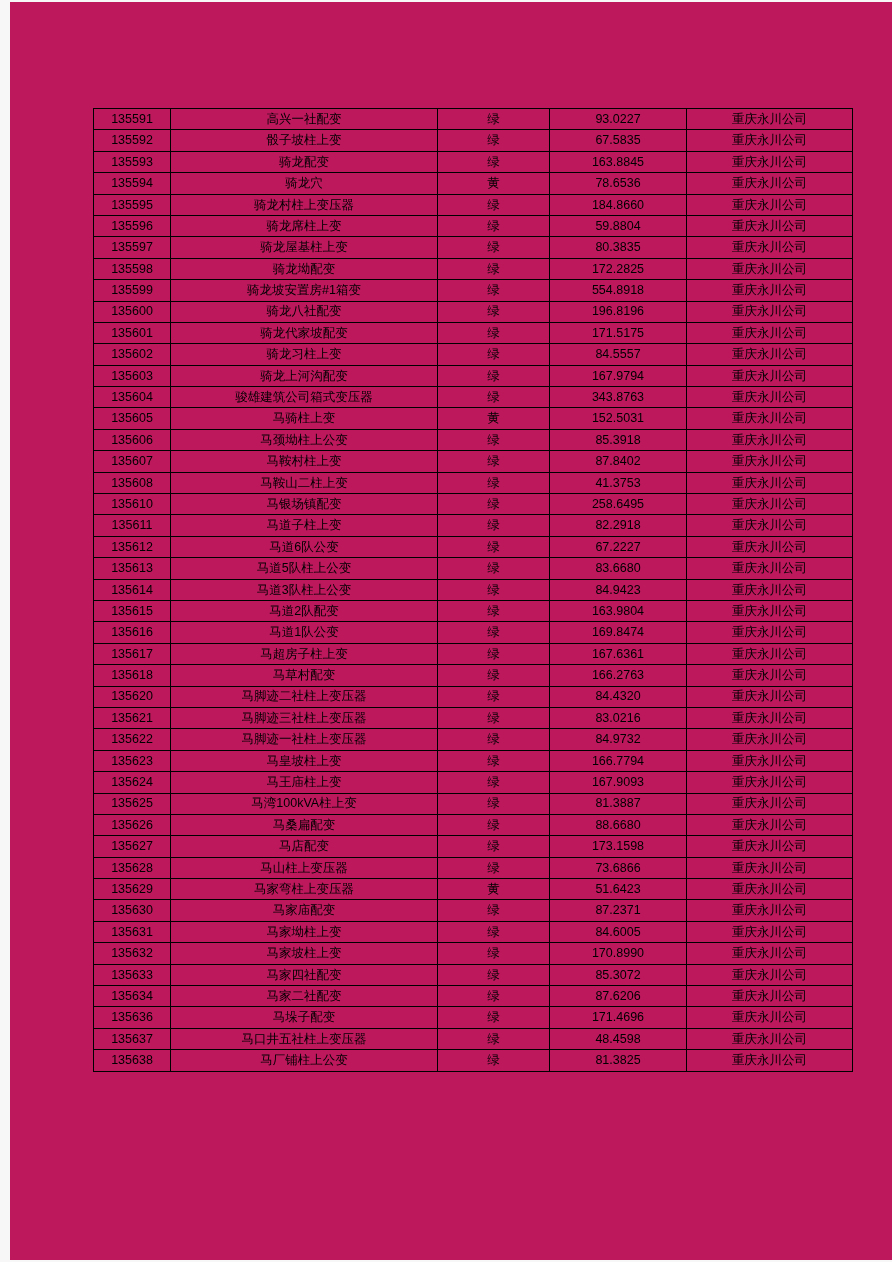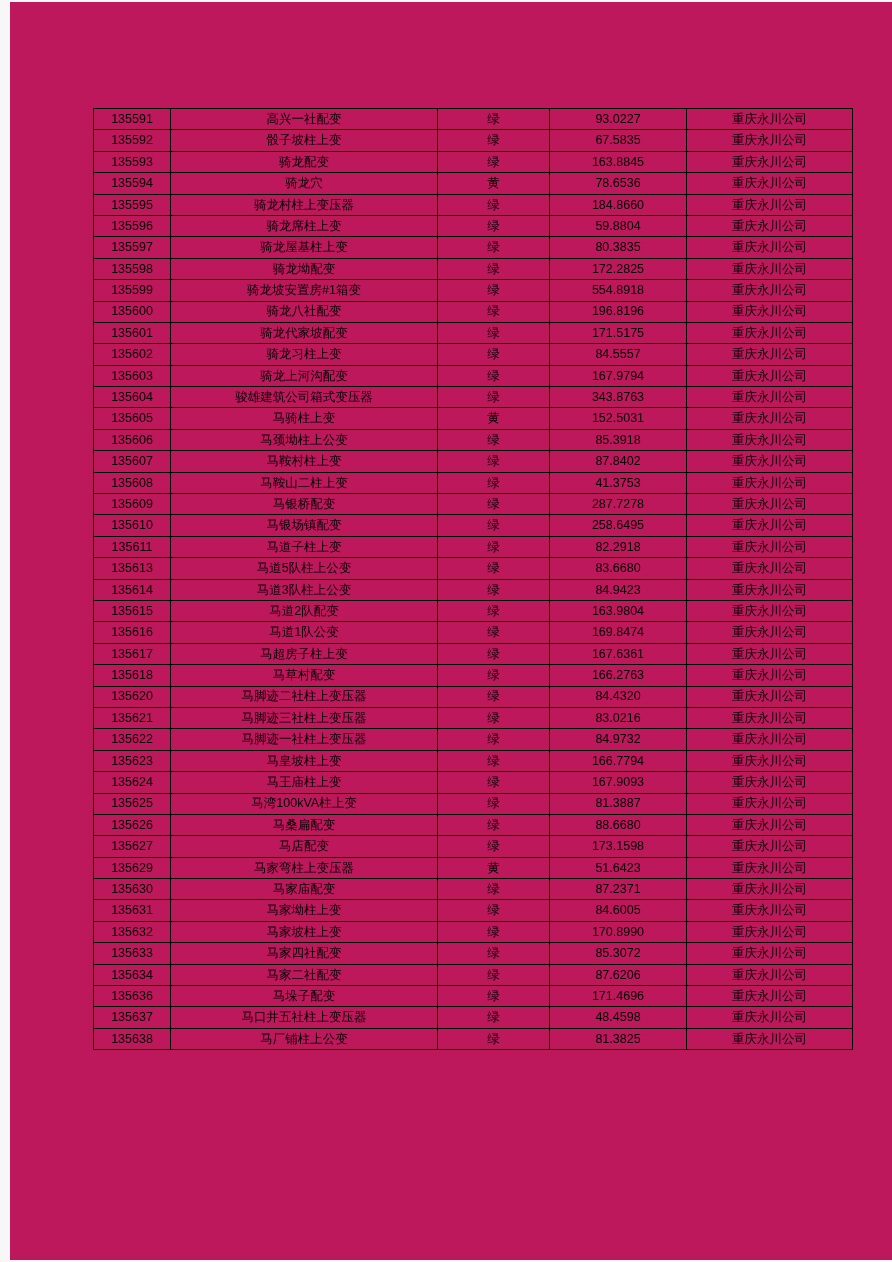--- a/index.html
+++ b/index.html
@@ -177,41 +177,41 @@
           <td class="col-company">重庆永川公司</td>
         </tr>
         <tr>
           <td class="col-id">135608</td>
           <td class="col-name">马鞍山二柱上变</td>
           <td class="col-color">绿</td>
           <td class="col-value">41.3753</td>
           <td class="col-company">重庆永川公司</td>
         </tr>
         <tr>
-          <td class="col-id">135609</td>
-          <td class="col-name">马银桥配变</td>
-          <td class="col-color">绿</td>
-          <td class="col-value">287.7278</td>
-          <td class="col-company">重庆永川公司</td>
-        </tr>
-        <tr>
           <td class="col-id">135610</td>
           <td class="col-name">马银场镇配变</td>
           <td class="col-color">绿</td>
           <td class="col-value">258.6495</td>
           <td class="col-company">重庆永川公司</td>
         </tr>
         <tr>
           <td class="col-id">135611</td>
           <td class="col-name">马道子柱上变</td>
           <td class="col-color">绿</td>
           <td class="col-value">82.2918</td>
           <td class="col-company">重庆永川公司</td>
         </tr>
         <tr>
+          <td class="col-id">135612</td>
+          <td class="col-name">马道6队公变</td>
+          <td class="col-color">绿</td>
+          <td class="col-value">67.2227</td>
+          <td class="col-company">重庆永川公司</td>
+        </tr>
+        <tr>
           <td class="col-id">135613</td>
           <td class="col-name">马道5队柱上公变</td>
           <td class="col-color">绿</td>
           <td class="col-value">83.6680</td>
           <td class="col-company">重庆永川公司</td>
         </tr>
         <tr>
           <td class="col-id">135614</td>
           <td class="col-name">马道3队柱上公变</td>
           <td class="col-color">绿</td>
@@ -293,20 +293,27 @@
           <td class="col-name">马桑扁配变</td>
           <td class="col-color">绿</td>
           <td class="col-value">88.6680</td>
           <td class="col-company">重庆永川公司</td>
         </tr>
         <tr>
           <td class="col-id">135627</td>
           <td class="col-name">马店配变</td>
           <td class="col-color">绿</td>
           <td class="col-value">173.1598</td>
+          <td class="col-company">重庆永川公司</td>
+        </tr>
+        <tr>
+          <td class="col-id">135628</td>
+          <td class="col-name">马山柱上变压器</td>
+          <td class="col-color">绿</td>
+          <td class="col-value">73.6866</td>
           <td class="col-company">重庆永川公司</td>
         </tr>
         <tr>
           <td class="col-id">135629</td>
           <td class="col-name">马家弯柱上变压器</td>
           <td class="col-color">黄</td>
           <td class="col-value">51.6423</td>
           <td class="col-company">重庆永川公司</td>
         </tr>
         <tr>

